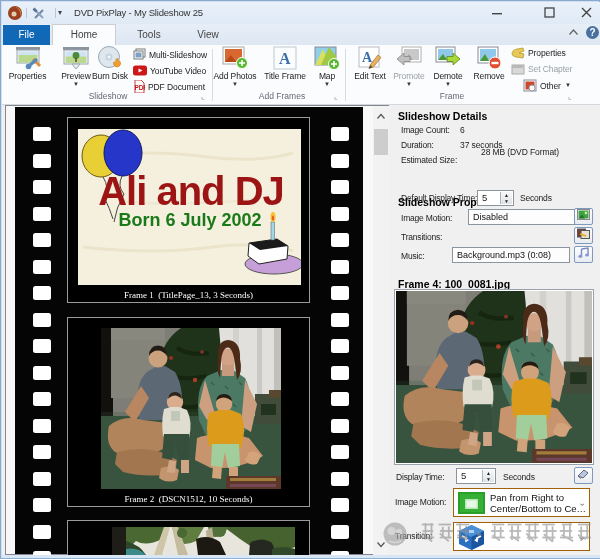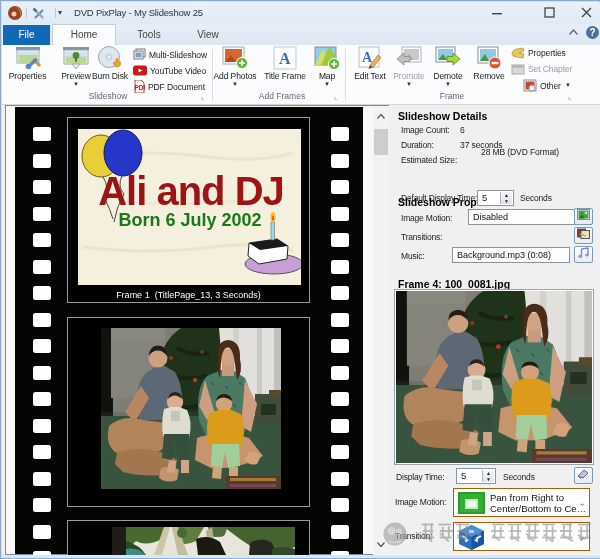--- a/index.html
+++ b/index.html
@@ -34,21 +34,21 @@
 .smallbtn { position:absolute; height:16px; font-size:8.5px; letter-spacing:-0.1px; color:#222; white-space:nowrap; }
 .smallbtn svg { vertical-align:-3px; margin-right:3px; }
 .gray { color:#9aa0a6; }
 
 #content { position:absolute; left:1px; top:104px; width:598px; height:450px; background:#f0f0f0; }
 #filmpanel { position:absolute; left:3px; top:0px; width:368px; height:450px; background:#f8f8f8;
   border:1px solid #828790; border-right:none; }
 #film { position:absolute; left:9px; top:1px; width:348px; height:447px; background:#050505; }
 .hole { position:absolute; width:18px; height:14px; background:#fff; border-radius:2.5px; }
 .cell { position:absolute; left:61px; width:243px; border:1px solid #9a9a9a; background:#000; }
-.cellcap { position:absolute; left:0; width:100%; text-align:center; color:#fff; font-size:9px; }
+.cellcap { position:absolute; left:0; width:100%; text-align:center; color:#fff; font-size:9px;font-family:Liberation Serif, serif; }
 
 #vscroll { position:absolute; left:371px; top:0px; width:16px; height:450px; background:#f2f2f2; border-top:1px solid #828790;}
 #vthumb { position:absolute; left:1px; top:23px; width:14px; height:26px; background:#cdcdcd; }
 .sarrow { position:absolute; left:3px; width:10px; height:10px; color:#606060; font-size:8px; line-height:10px; text-align:center;}
 
 #rightpanel { position:absolute; left:387px; top:0px; width:212px; height:450px; background:#f0f0f0; font-size:9px; color:#1a1a1a;}
 .h1 { position:absolute; font-weight:bold; font-size:10.5px; color:#000; }
 .lab { position:absolute; color:#222; font-size:8.5px; letter-spacing:-0.2px; white-space:nowrap; }
 .val { position:absolute; color:#222; font-size:8.5px; letter-spacing:-0.1px; white-space:nowrap; }
 .tbox { position:absolute; background:#fdfdfd; border:1px solid #8b95a0; font-size:9px; color:#111;
@@ -307,20 +307,21 @@
           <ellipse cx="195" cy="88" rx="2.5" ry="5" fill="#f8c030"></ellipse>
           <ellipse cx="195" cy="89" rx="1.2" ry="2.5" fill="#e86020"></ellipse>
         </svg>
         <div class="cellcap" style="top:172px;">Frame 1&nbsp; (TitlePage_13, 3 Seconds)</div>
       </div>
 
       <div class="cell" style="top:211px;height:190px;">
         <svg style="position:absolute;left:33px;top:10px;" width="180" height="161" viewBox="0 0 180 161" preserveAspectRatio="none">
           <use href="#fam"></use>
         </svg>
+        <div class="cellcap" style="top:176px;">Frame 2&nbsp; (DSCN1512, 10 Seconds)</div>
       </div>
 
       <div class="cell" style="top:414px;height:36px;border-bottom:none;">
         <svg style="position:absolute;left:44px;top:6px;" width="183" height="28" viewBox="0 0 183 28" preserveAspectRatio="none">
           <use href="#trees"></use>
         </svg>
       </div>
 
     </div>
     <div id="vscroll">

